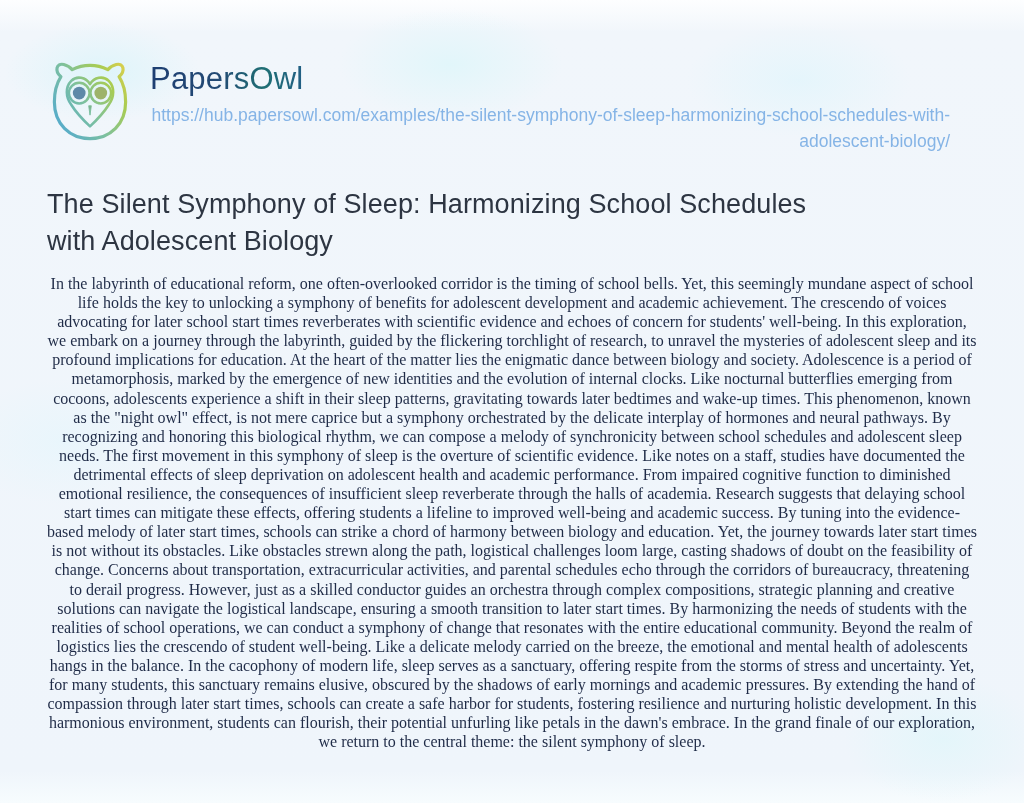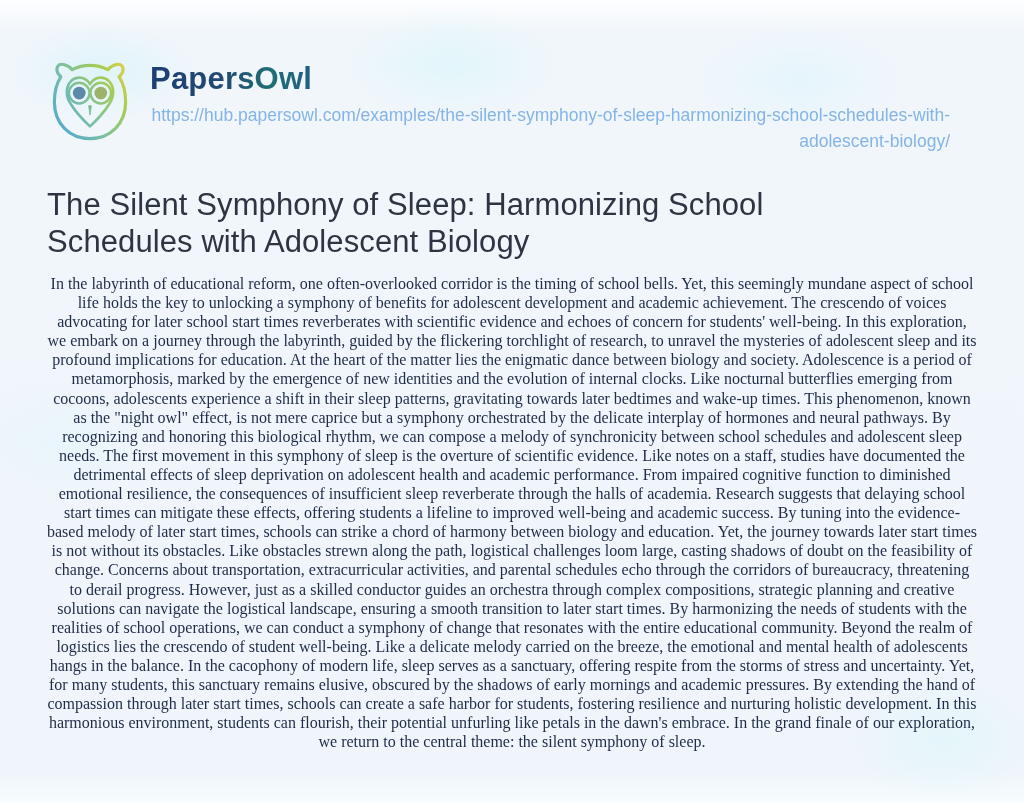--- a/index.html
+++ b/index.html
@@ -19,21 +19,21 @@
   }
   .header {
     display:flex;
     align-items:flex-start;
     margin:57px 47px 0 45px;
   }
   .logo-wrap { width:90px; height:90px; flex:0 0 auto; margin-right:15px; }
   .brand-block { padding-top:4px; }
   .brand-name {
     font-size:31px;
-    font-weight:bold;
+    font-weight:normal;
     letter-spacing:0.2px;
     color:#21406b;
   }
   @supports ((-webkit-background-clip:text) or (background-clip:text)) {
     .brand-name {
       background:linear-gradient(90deg, #1d3e72 0%, #234a74 45%, #1f6f74 75%, #215e84 100%);
       -webkit-background-clip:text;
       background-clip:text;
       -webkit-text-fill-color:transparent;
       color:transparent;
@@ -48,21 +48,21 @@
     color:#85b4e6;
     text-decoration:none;
     display:block;
     overflow-wrap:anywhere;
     cursor:pointer;
     text-align:right;
   }
   .essay-title {
     margin:32px 47px 0 47px;
     max-width:790px;
-    font-size:31px;
+    font-size:27px;
     line-height:37px;
     font-weight:400;
     letter-spacing:0.1px;
     color:#2d3542;
   }
   .essay-body {
     margin:14px 47px 0 47px;
     width:930px;
     font-family:"Liberation Serif", serif;
     font-size:16px;

